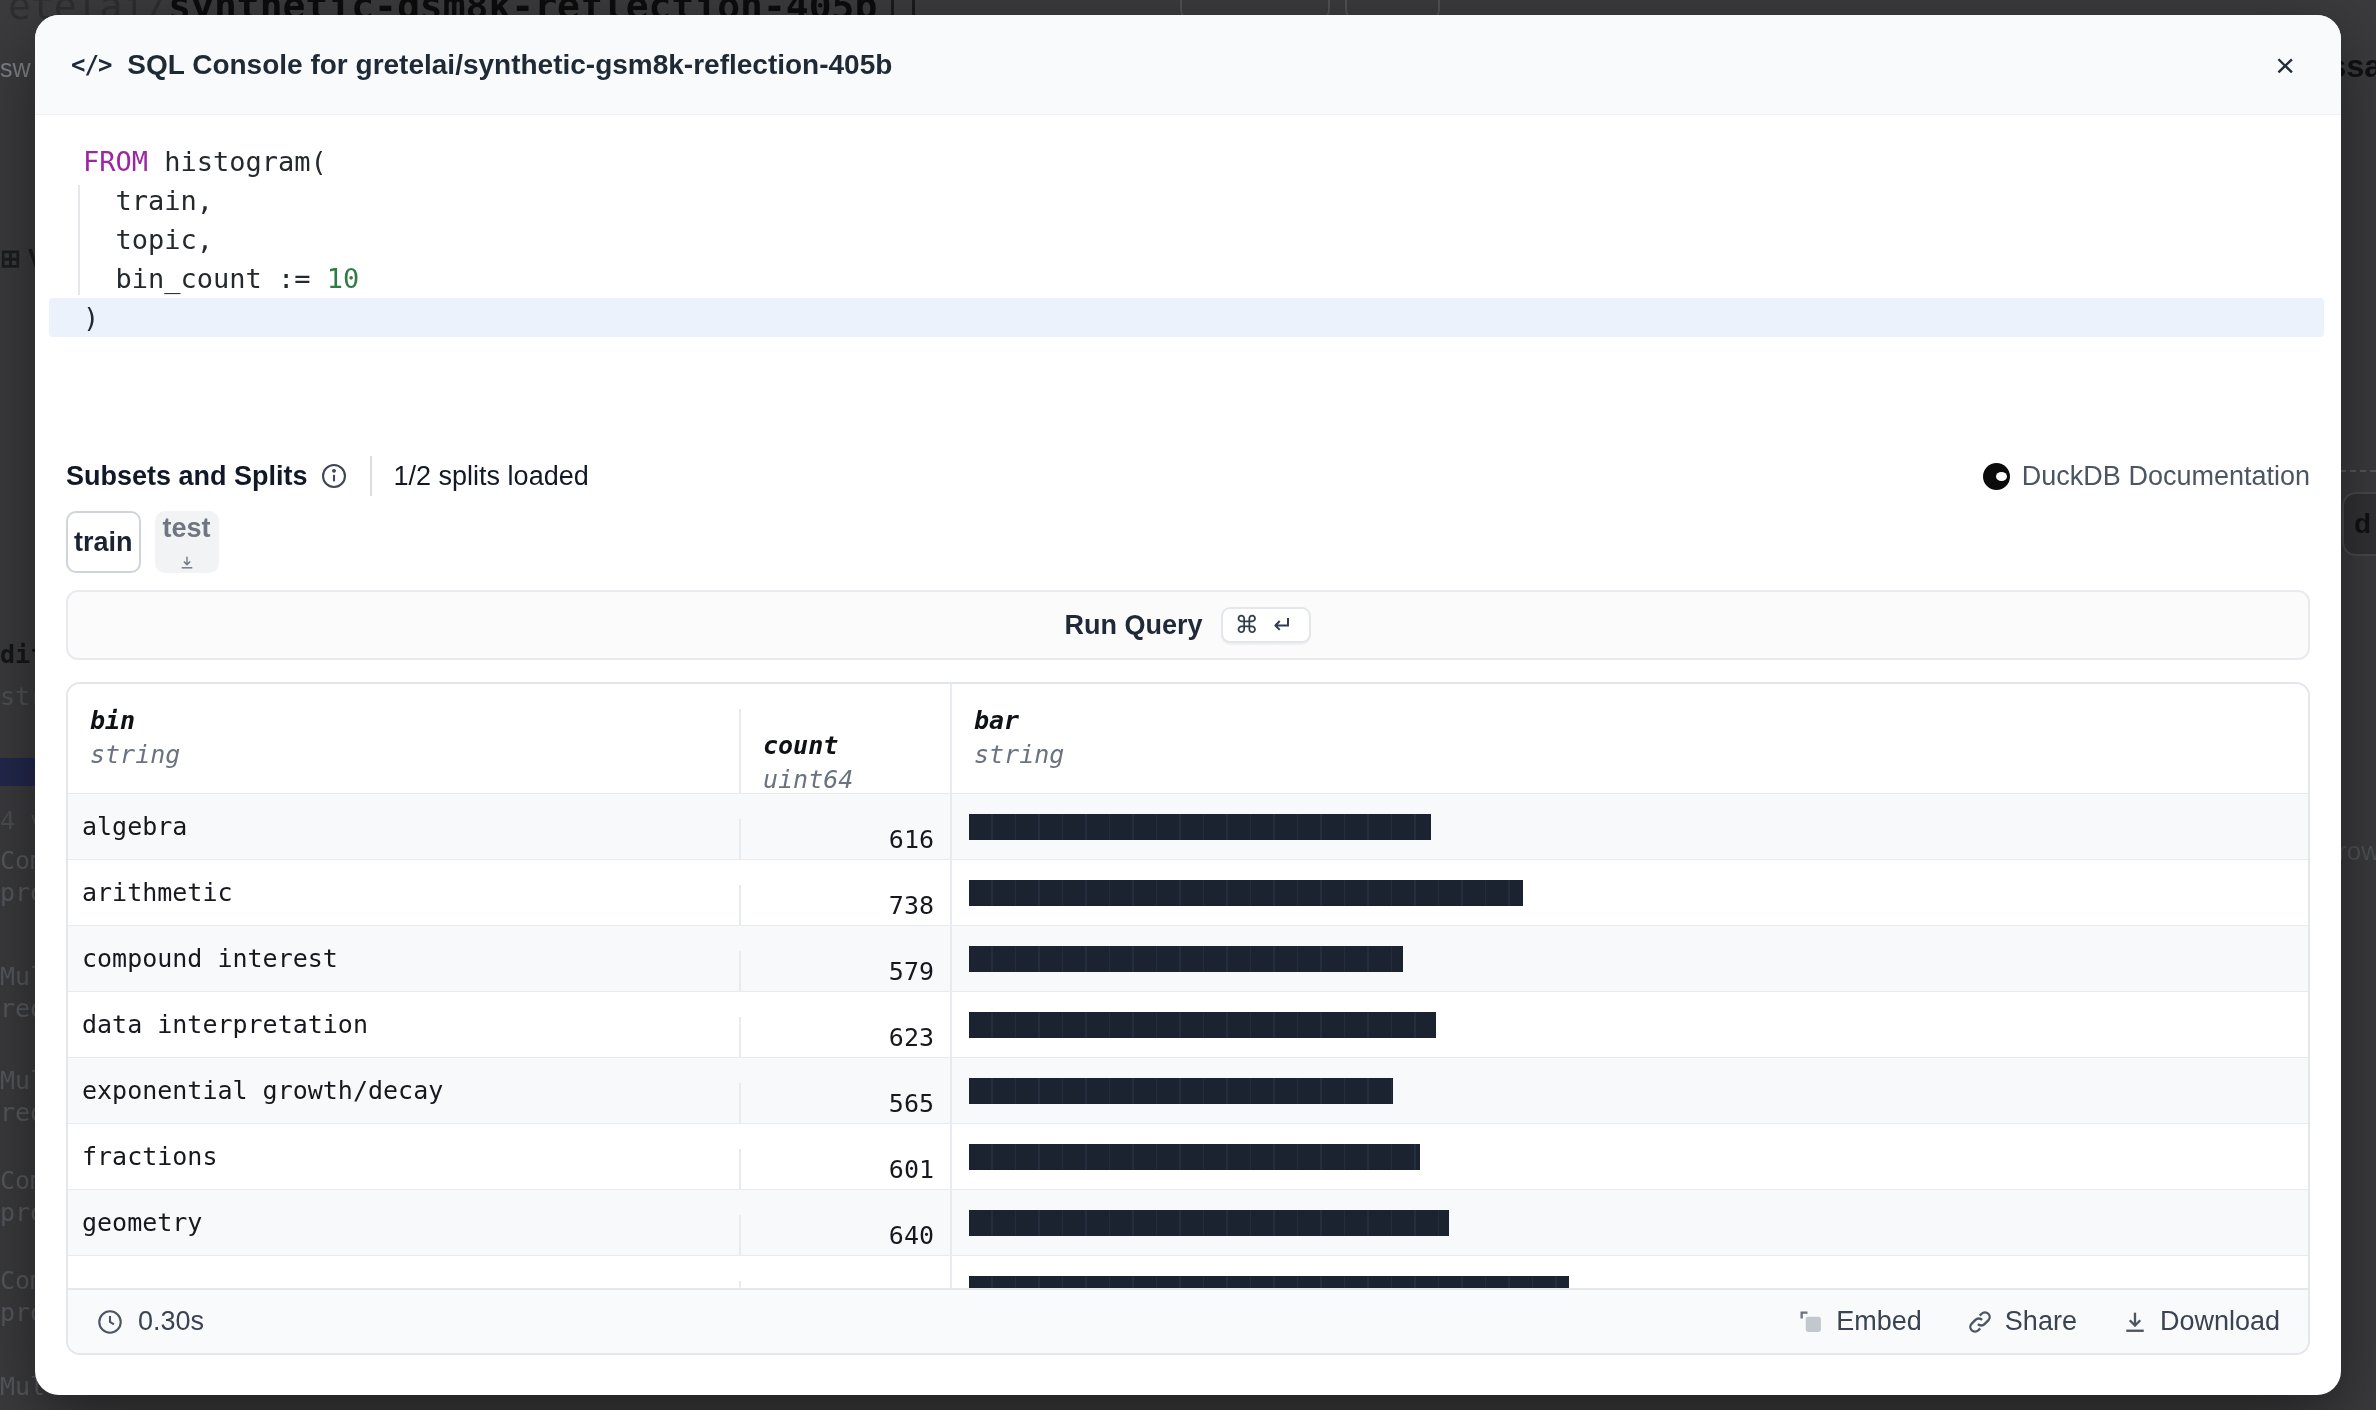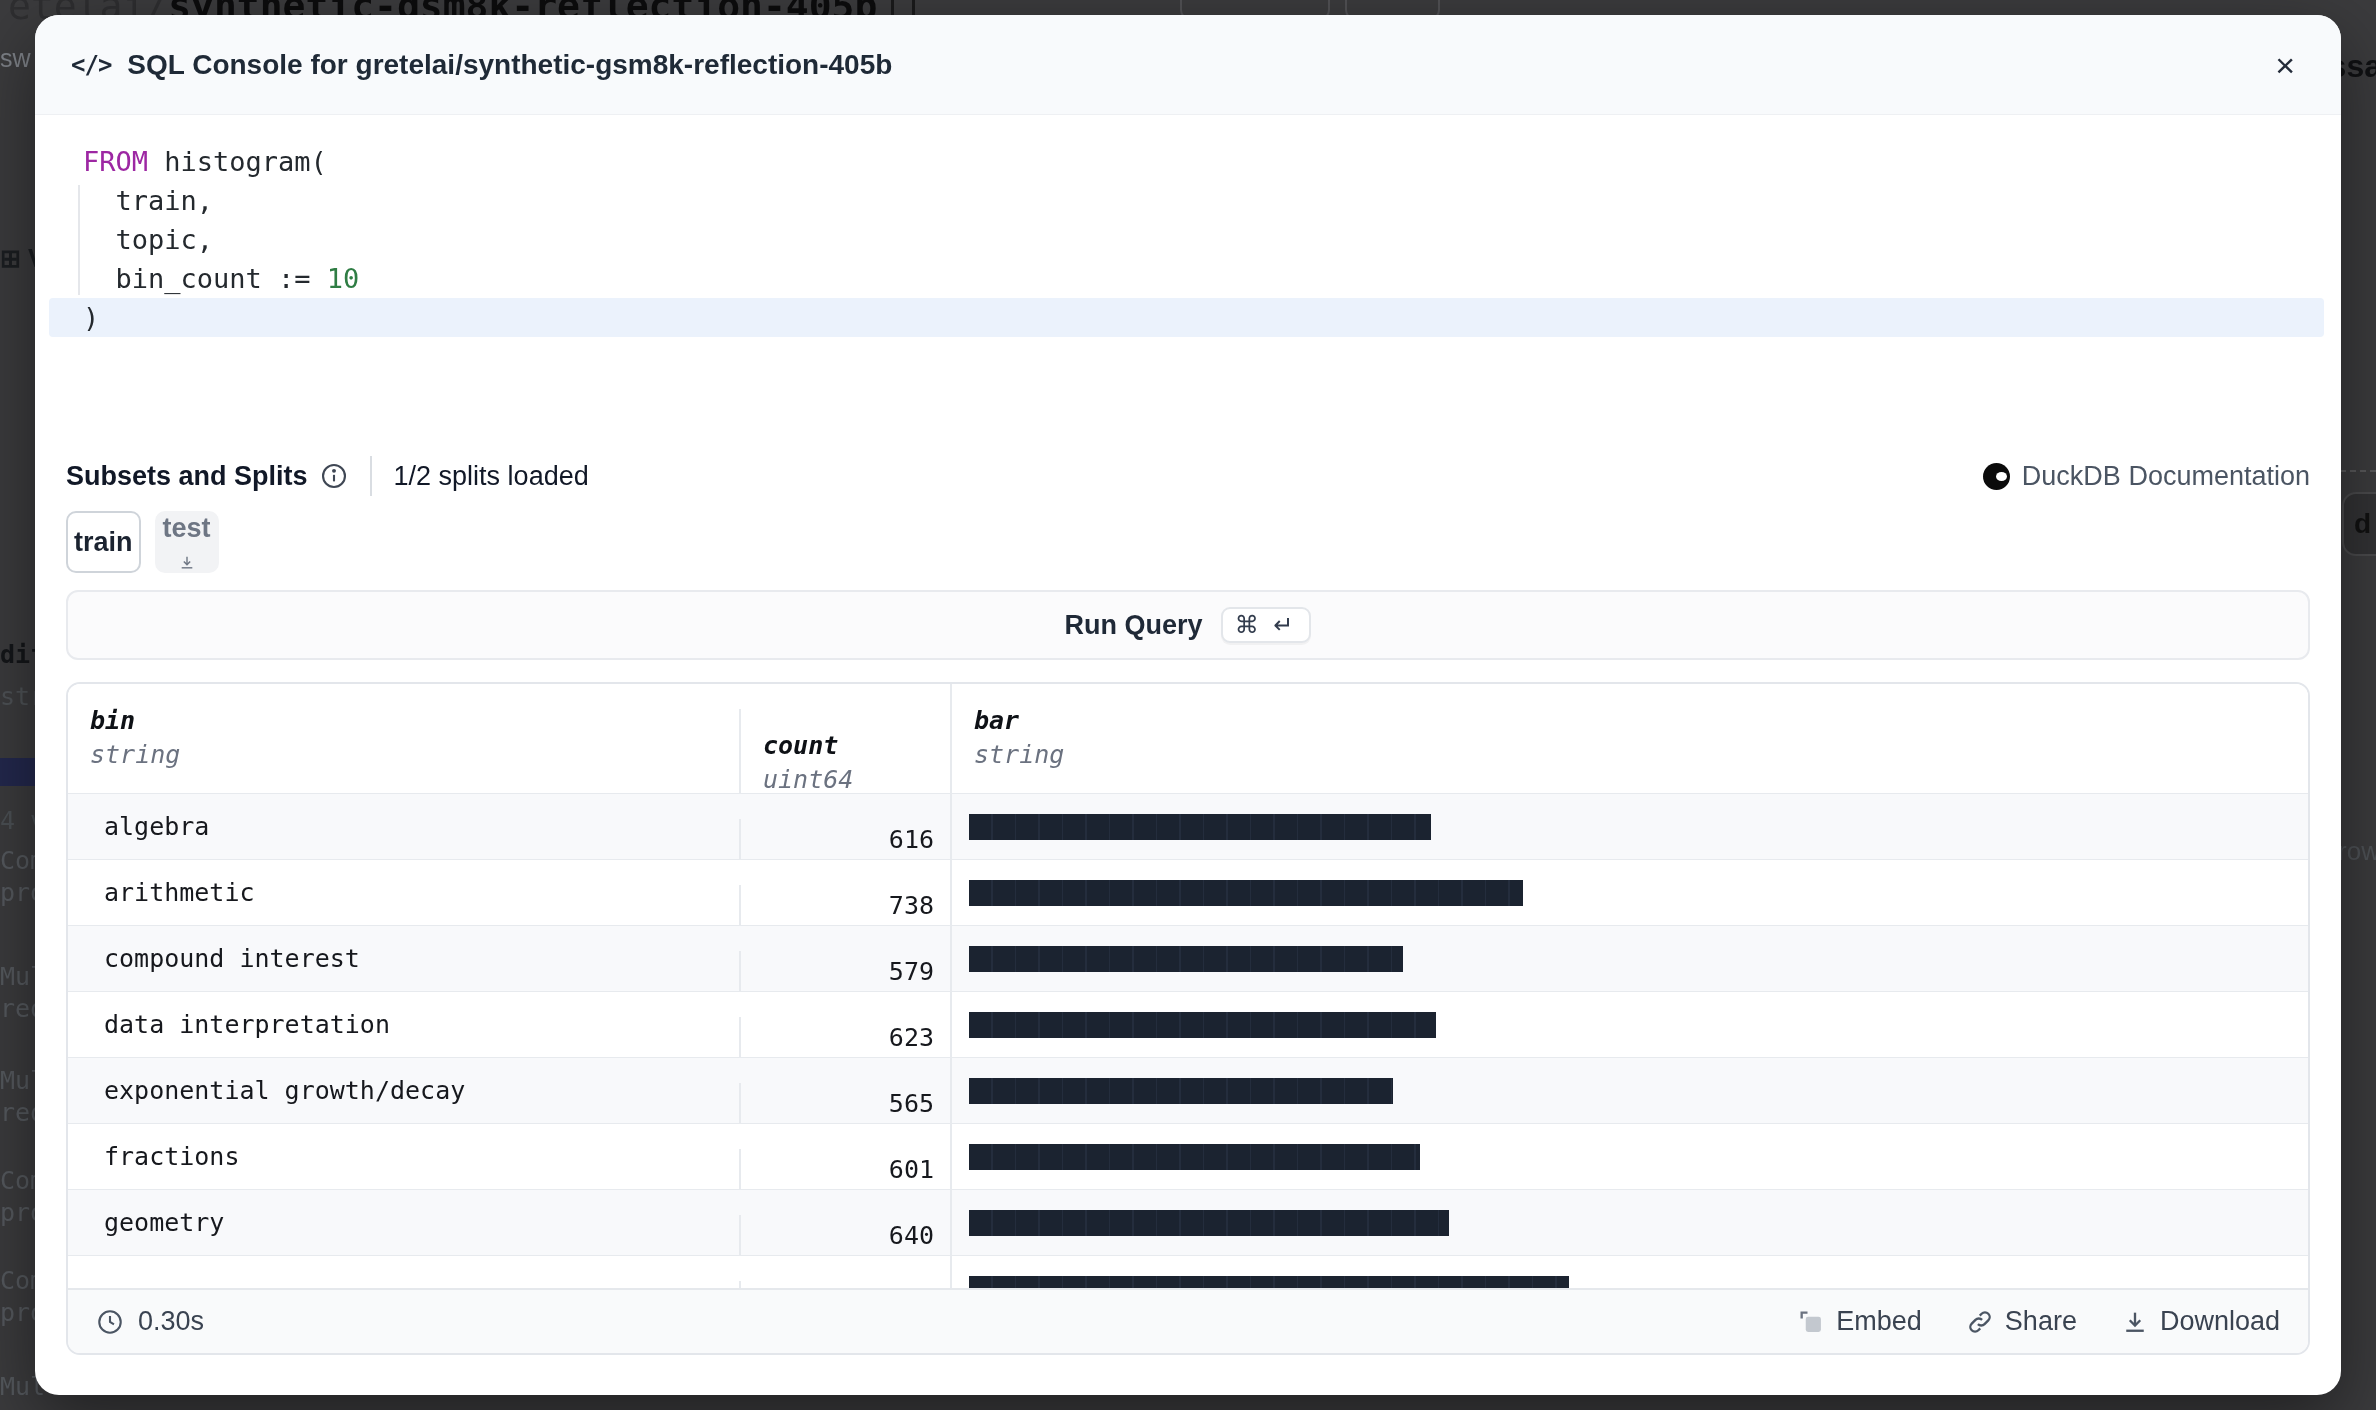--- a/index.html
+++ b/index.html
@@ -9,21 +9,21 @@
   
   .bg-layer { position:absolute; inset:0; background:#3b3b3d; }
   .bg-top-heading { position:absolute; top:-16px; left:8px; white-space:nowrap;
     font-family:"DejaVu Sans Mono", monospace; font-weight:bold; font-size:38px; color:#0c0c0d; }
   .bg-top-heading .pfx { color:#2e2e30; font-weight:normal; }
   .bg-top-copy { display:inline-block; width:24px; height:28px; border:3px solid #1a1a1b; border-radius:4px; margin-left:14px; vertical-align:middle; }
   .bg-btn { position:absolute; top:-22px; height:42px; border:2px solid #515154; border-radius:10px; }
   .bg-btn.b1 { left:1180px; width:150px; }
   .bg-btn.b2 { left:1345px; width:95px; }
   .lf { position:absolute; left:0px; font-family:"DejaVu Sans Mono", monospace; font-size:25px; color:#55595e; white-space:nowrap; }
-  .lf.n0 { top:44px;  font-family:"Liberation Sans",sans-serif; color:#7d8187; }
+  .lf.n0 { top:54px;  font-family:"Liberation Sans",sans-serif; color:#7d8187; }
   .lf.n1 { top:244px; color:#1b1e21; font-weight:bold; font-family:"Liberation Sans",sans-serif; }
   .lf.n2 { top:640px; font-weight:bold; color:#141619; }
   .lf.n3 { top:682px; color:#4e5256; }
   .lf.n4 { top:806px; color:#4b5054; }
   .lf.n5 { top:846px; } .lf.n6 { top:878px; }
   .lf.n7 { top:962px; } .lf.n8 { top:994px; }
   .lf.n9 { top:1066px;} .lf.n10{ top:1098px;}
   .lf.n11{ top:1166px;} .lf.n12{ top:1198px;}
   .lf.n13{ top:1266px;} .lf.n14{ top:1298px;}
   .lf.n15{ top:1372px;} .lf.n16{ top:1402px;}
@@ -84,21 +84,21 @@
   .th { padding:22px 8px 0 22px;font-style:italic; }
   .th .cname { font-size:25px; font-weight:bold; color:#0e1116; }
   .th .ctype { font-size:25px; color:#6b7280; margin-top:5px; }
   .col-bin { width:671px; flex:none; }
   .col-count { width:211px; flex:none; border-left:2px solid #e7eaee;margin-top:25px; }
   .col-bar { flex:1; border-left:2px solid #e7eaee; }
   .tbody { flex:1; overflow:hidden; }
   .tr { display:flex; height:66px; border-bottom:1px solid #e7eaee; background:#fff; }
   .tr:nth-child(odd) { background:#f8f9fb; }
   .td { display:flex; align-items:center; font-size:25px; color:#16181d; }
-  .td.col-bin { padding-left:36px; }
+  .td.col-bin { padding-left:14px; }
   .td.col-count { justify-content:flex-end; padding-right:16px; }
   .td.col-bar { padding-left:17px; }
   .bar { height:26px; background:repeating-linear-gradient(90deg,#1b2330 0px,#1b2330 22px,#242d3d 22px,#242d3d 23.5px); }
   .tr.partial { height:36px; border-bottom:none; }
   .tr.partial .bar { align-self:flex-end; height:16px; margin-bottom:0; }
   .tr.partial .td { align-items:flex-end; }
 
   .tfoot { flex:none; height:65px; background:#f9fafb; border-top:2px solid #e5e8ec;
     display:flex; align-items:center; justify-content:space-between; padding:0 28px;
     font-family:"Liberation Sans",sans-serif; }

